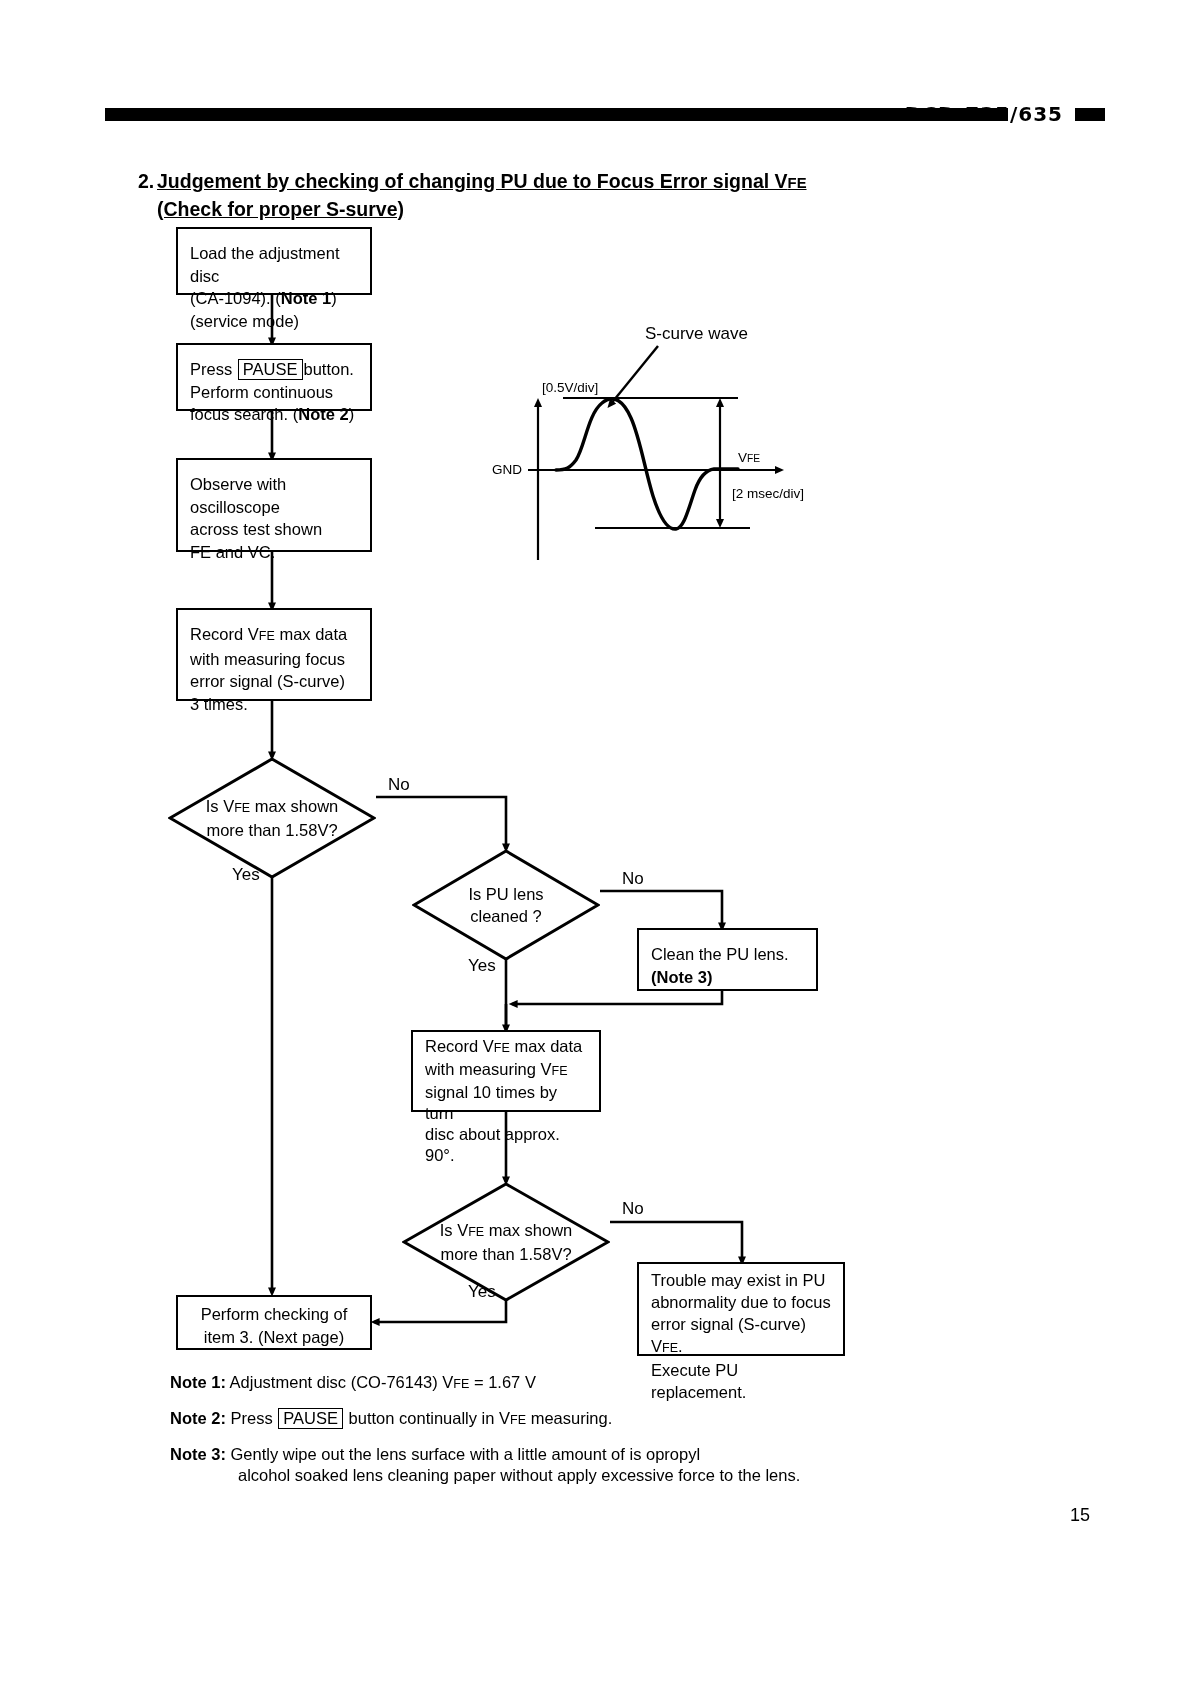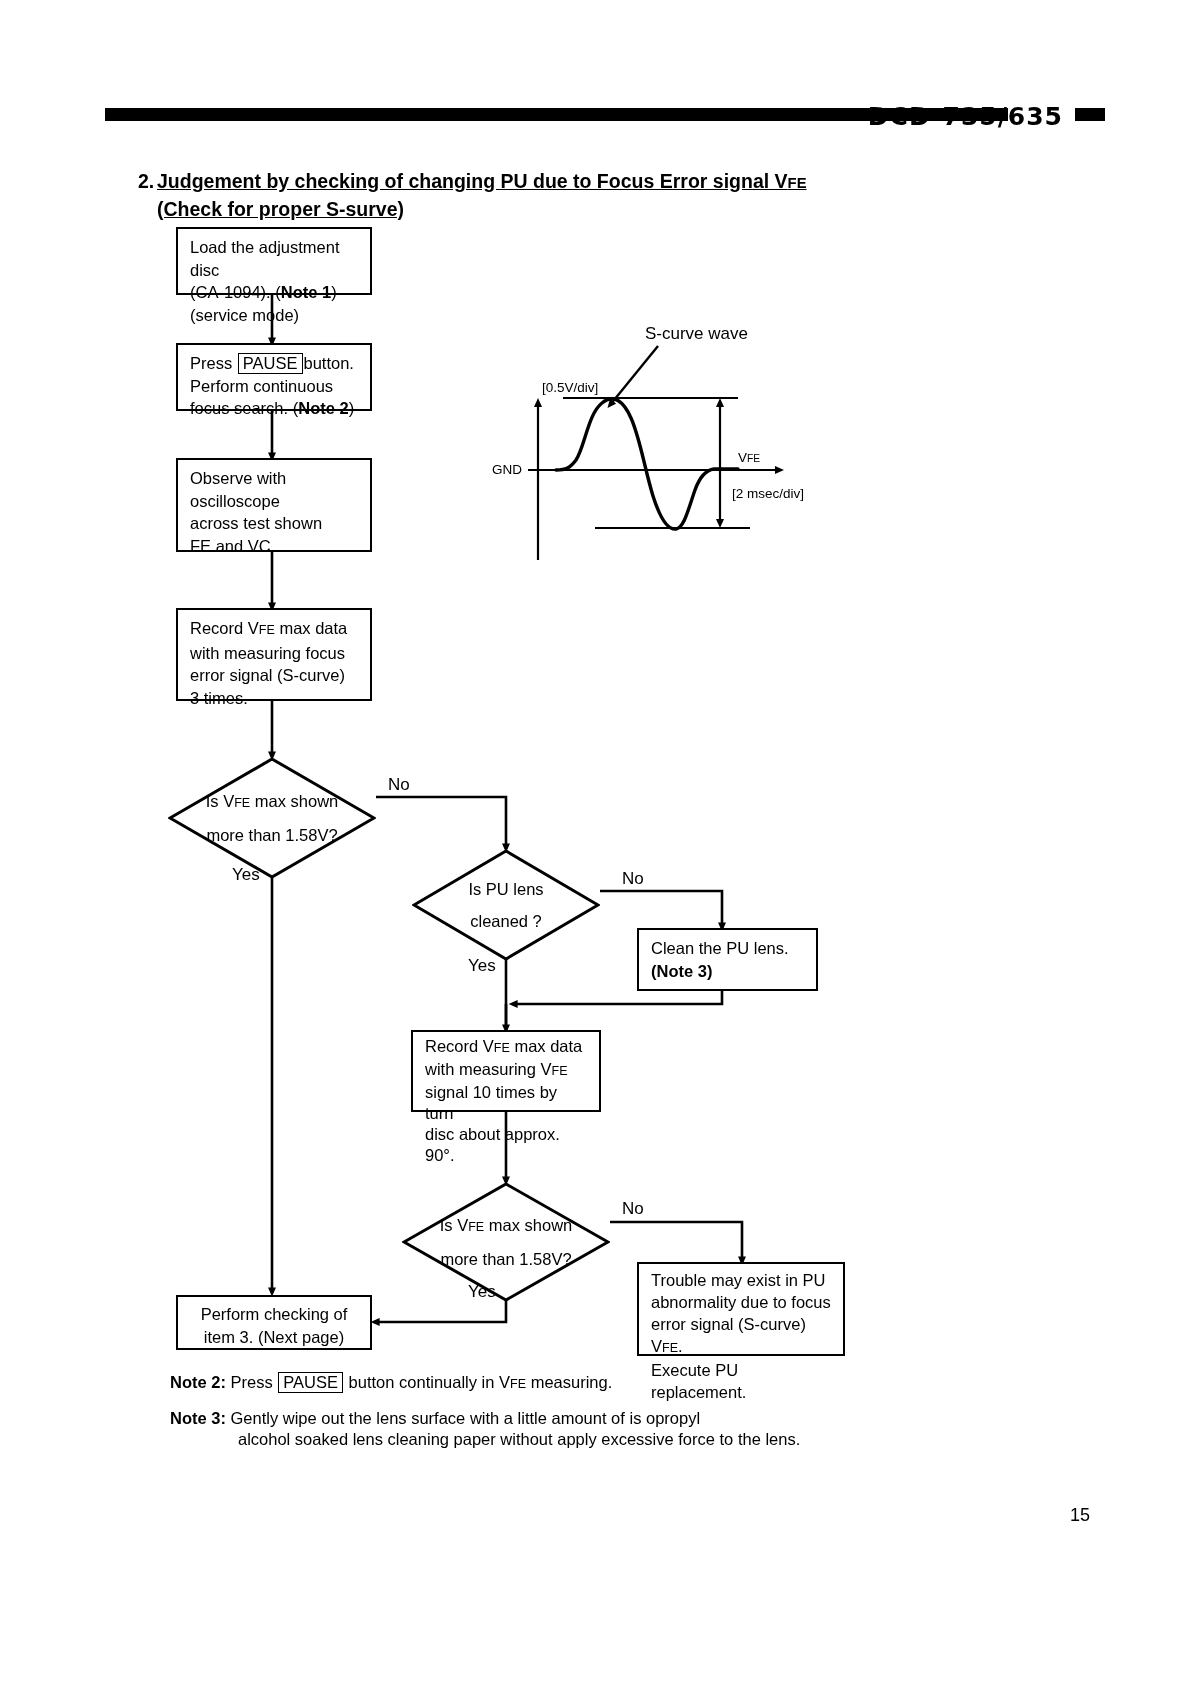--- a/index.html
+++ b/index.html
@@ -29,21 +29,21 @@
     left: 0;
     top: 6px;
     width: 903px;
     height: 13px;
     background: #000;
   }
   #header-model {
     position: absolute;
     right: 42px;
     top: 0px;
-    font-size: 25px;
+    font-size: 20px;
     font-weight: bold;
     letter-spacing: 1px;
     font-family: "DejaVu Sans", sans-serif;
     white-space: nowrap;
   }
   #header-endcap {
     position: absolute;
     right: 0px;
     top: 6px;
     width: 30px;
@@ -84,21 +84,21 @@
 
   .node {
     position: absolute;
     box-sizing: border-box;
     background: #fff;
   }
   .pbox {
     border: 2.5px solid #000;
     font-size: 16.5px;
     line-height: 22.5px;
-    padding: 7px 10px 7px 12px;
+    padding: 13px 10px 7px 12px;
   }
   .pbox b { font-weight: bold; }
 
   .keycap {
     display: inline-block;
     border: 1.8px solid #000;
     padding: 0px 4px;
     line-height: 19px;
     font-size: 16.5px;
     margin: 0 1px;
@@ -113,21 +113,21 @@
   }
   .diamond-text {
     position: absolute;
     left: 0; top: 0;
     width: 100%; height: 100%;
     display: flex;
     flex-direction: column;
     align-items: center;
     justify-content: center;
     font-size: 16.5px;
-    line-height: 32px;
+    line-height: 22px;
     text-align: center;
   }
 
   .edge-label {
     position: absolute;
     font-size: 17px;
     line-height: 18px;
   }
 
   
@@ -356,20 +356,23 @@
              C150,128 155,160 163,186
              C170,208 178,220 186,219
              C194,218 198,200 205,180
              C210,166 216,160 224,159
              L248,159" fill="none" stroke="#000" stroke-width="3.4" stroke-linecap="round"></path>
   </svg>
 </div>
 
 <div id="notes">
   <div class="note-row">
+    <span class="note-lbl">Note 1:</span><span> Adjustment disc (CO-76143) V</span><span class="sub">FE</span><span> = 1.67 V</span>
+  </div>
+  <div class="note-row">
     <span class="note-lbl">Note 2:</span><span> Press</span>
     <span class="keycap">PAUSE</span>
     <span>button continually in V</span><span class="sub">FE</span><span> measuring.</span>
   </div>
   <div class="note-row">
     <span class="note-lbl">Note 3:</span><span> Gently wipe out the lens surface with a little amount of is opropyl</span>
     <span class="note-indent">alcohol soaked lens cleaning paper without apply excessive force to the lens.</span>
   </div>
 </div>
 

